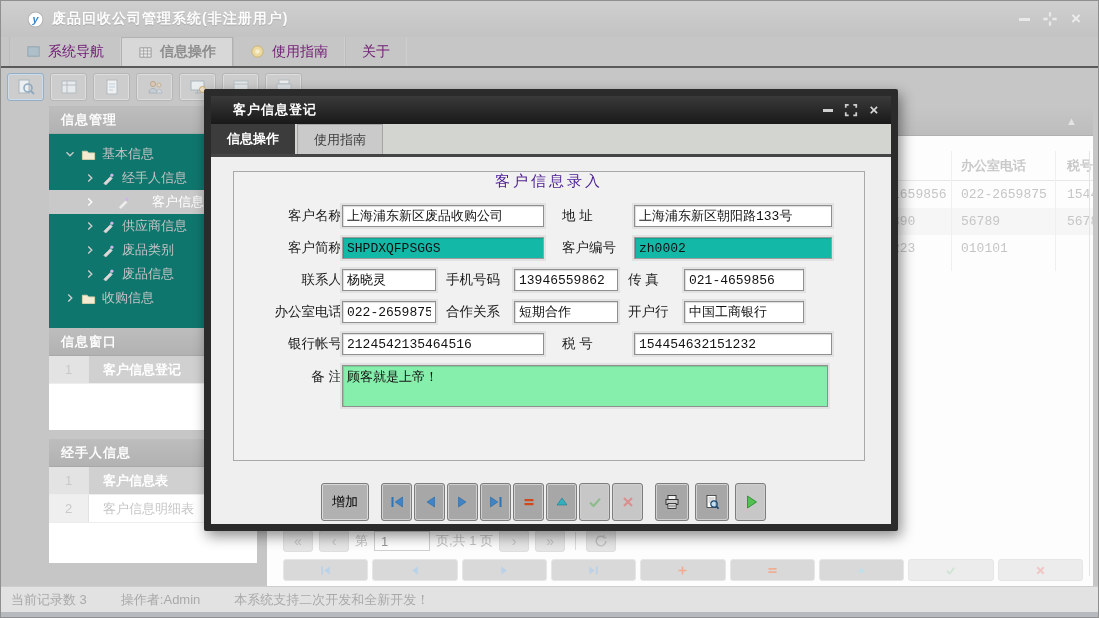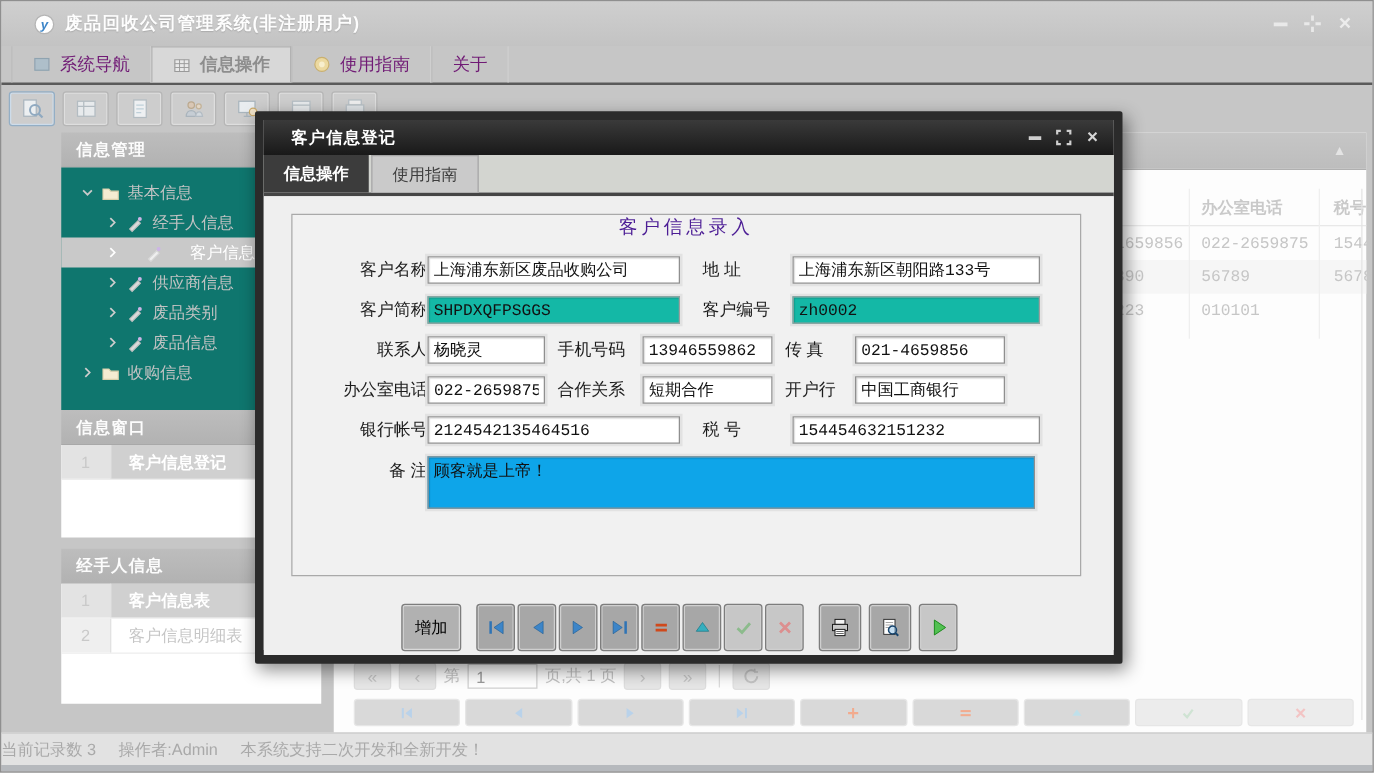--- a/index.html
+++ b/index.html
@@ -79,21 +79,21 @@
 
   .btoolbar { position:absolute; left:16px; top:453px; width:800px; display:flex; gap:4px; }
   .bbtn { flex:1; height:22px; background:#d9d9d9; border:1px solid #e6e6e6; border-radius:3px;
     display:flex; align-items:center; justify-content:center; cursor:pointer; }
   .bbtn.pale { background:#ececec; }
   .bbtn svg { width:13px; height:13px; }
   .rightedge { position:absolute; right:3px; top:45px; bottom:10px; width:1px; background:#e4e4e4; }
 
   
   .statusbar { position:absolute; left:0; top:585px; width:100%; height:26px; background:#e2e2e2;
-    border-top:1px solid #cdcdcd; display:flex; align-items:center; gap:18px; 
+    border-top:1px solid #cdcdcd; display:flex; align-items:center; gap:34px; padding-left:10px;
     font-size:13px; color:#a9a9a9; }
   .bottomstrip { position:absolute; left:0; top:611px; width:100%; height:7px; background:#b6b9bd; }
 
   
   .dialog { position:absolute; left:203px; top:88px; width:694px; height:442px;
     border:7px solid #2b2b2b; border-radius:2px; background:#efefef;
     box-shadow:3px 5px 14px rgba(0,0,0,.45); }
   .dlg-titlebar { height:28px; background:linear-gradient(#3a3a3a,#191919); display:flex; align-items:center; }
   .dlg-title { margin-left:22px; color:#fff; font-size:13px; font-weight:bold; letter-spacing:1px; }
   .dlg-ctrls { margin-left:auto; margin-right:10px; display:flex; gap:9px; align-items:center; }
@@ -115,21 +115,21 @@
   .frow.remark { height:42px; align-items:flex-start; }
   .lblA { width:86px; flex:none;text-align:right; }
   .lblB { width:90px; flex:none; padding-left:18px; }
   .lblC { width:78px; flex:none; padding-left:10px; }
   .lblD { width:66px; flex:none; padding-left:10px; }
   .fin { height:22px; border:1px solid #8f8f8f; background:#fff; padding:0 4px;
     font-family:"Liberation Mono", monospace; font-size:13px; color:#111;
     box-shadow:0 0 0 2px #e2e2e2, inset 1px 1px 1px rgba(0,0,0,.14); }
   .fin.ro { background:#14b8a6; border-color:#9d9d9d; }
   .w202 { width:202px; } .w198 { width:198px; } .w94 { width:94px; } .w104 { width:104px; } .w120 { width:120px; }
-  .fta { width:486px; height:42px; border:1px solid #8f8f8f; background:#0ea5e9; padding:2px 4px;
+  .fta { width:486px; height:42px; border:1px solid #8f8f8f; background:#86efac; padding:2px 4px;
     font-family:"Liberation Mono", monospace; font-size:13px; color:#111; resize:none;
     box-shadow:0 0 0 2px #e2e2e2, inset 1px 1px 1px rgba(0,0,0,.14); }
 
   .dlg-btnrow { position:absolute; left:0; top:326px; width:100%; display:flex; align-items:center; }
   .addbtn { margin-left:110px; width:48px; height:38px; background:#b1b1b1; border:1px solid #7d7d7d;
     border-radius:3px; box-shadow:inset 0 0 0 1px #d9d9d9; font-size:13px; color:#000;
     font-family:"Liberation Sans", sans-serif; cursor:pointer; }
   .sqbtn { width:31px; height:38px; background:#a7a7a7; border:1px solid #7d7d7d; border-radius:3px;
     box-shadow:inset 0 0 0 1px #cfcfcf; display:flex; align-items:center; justify-content:center;
     margin-left:2px; cursor:pointer; }

